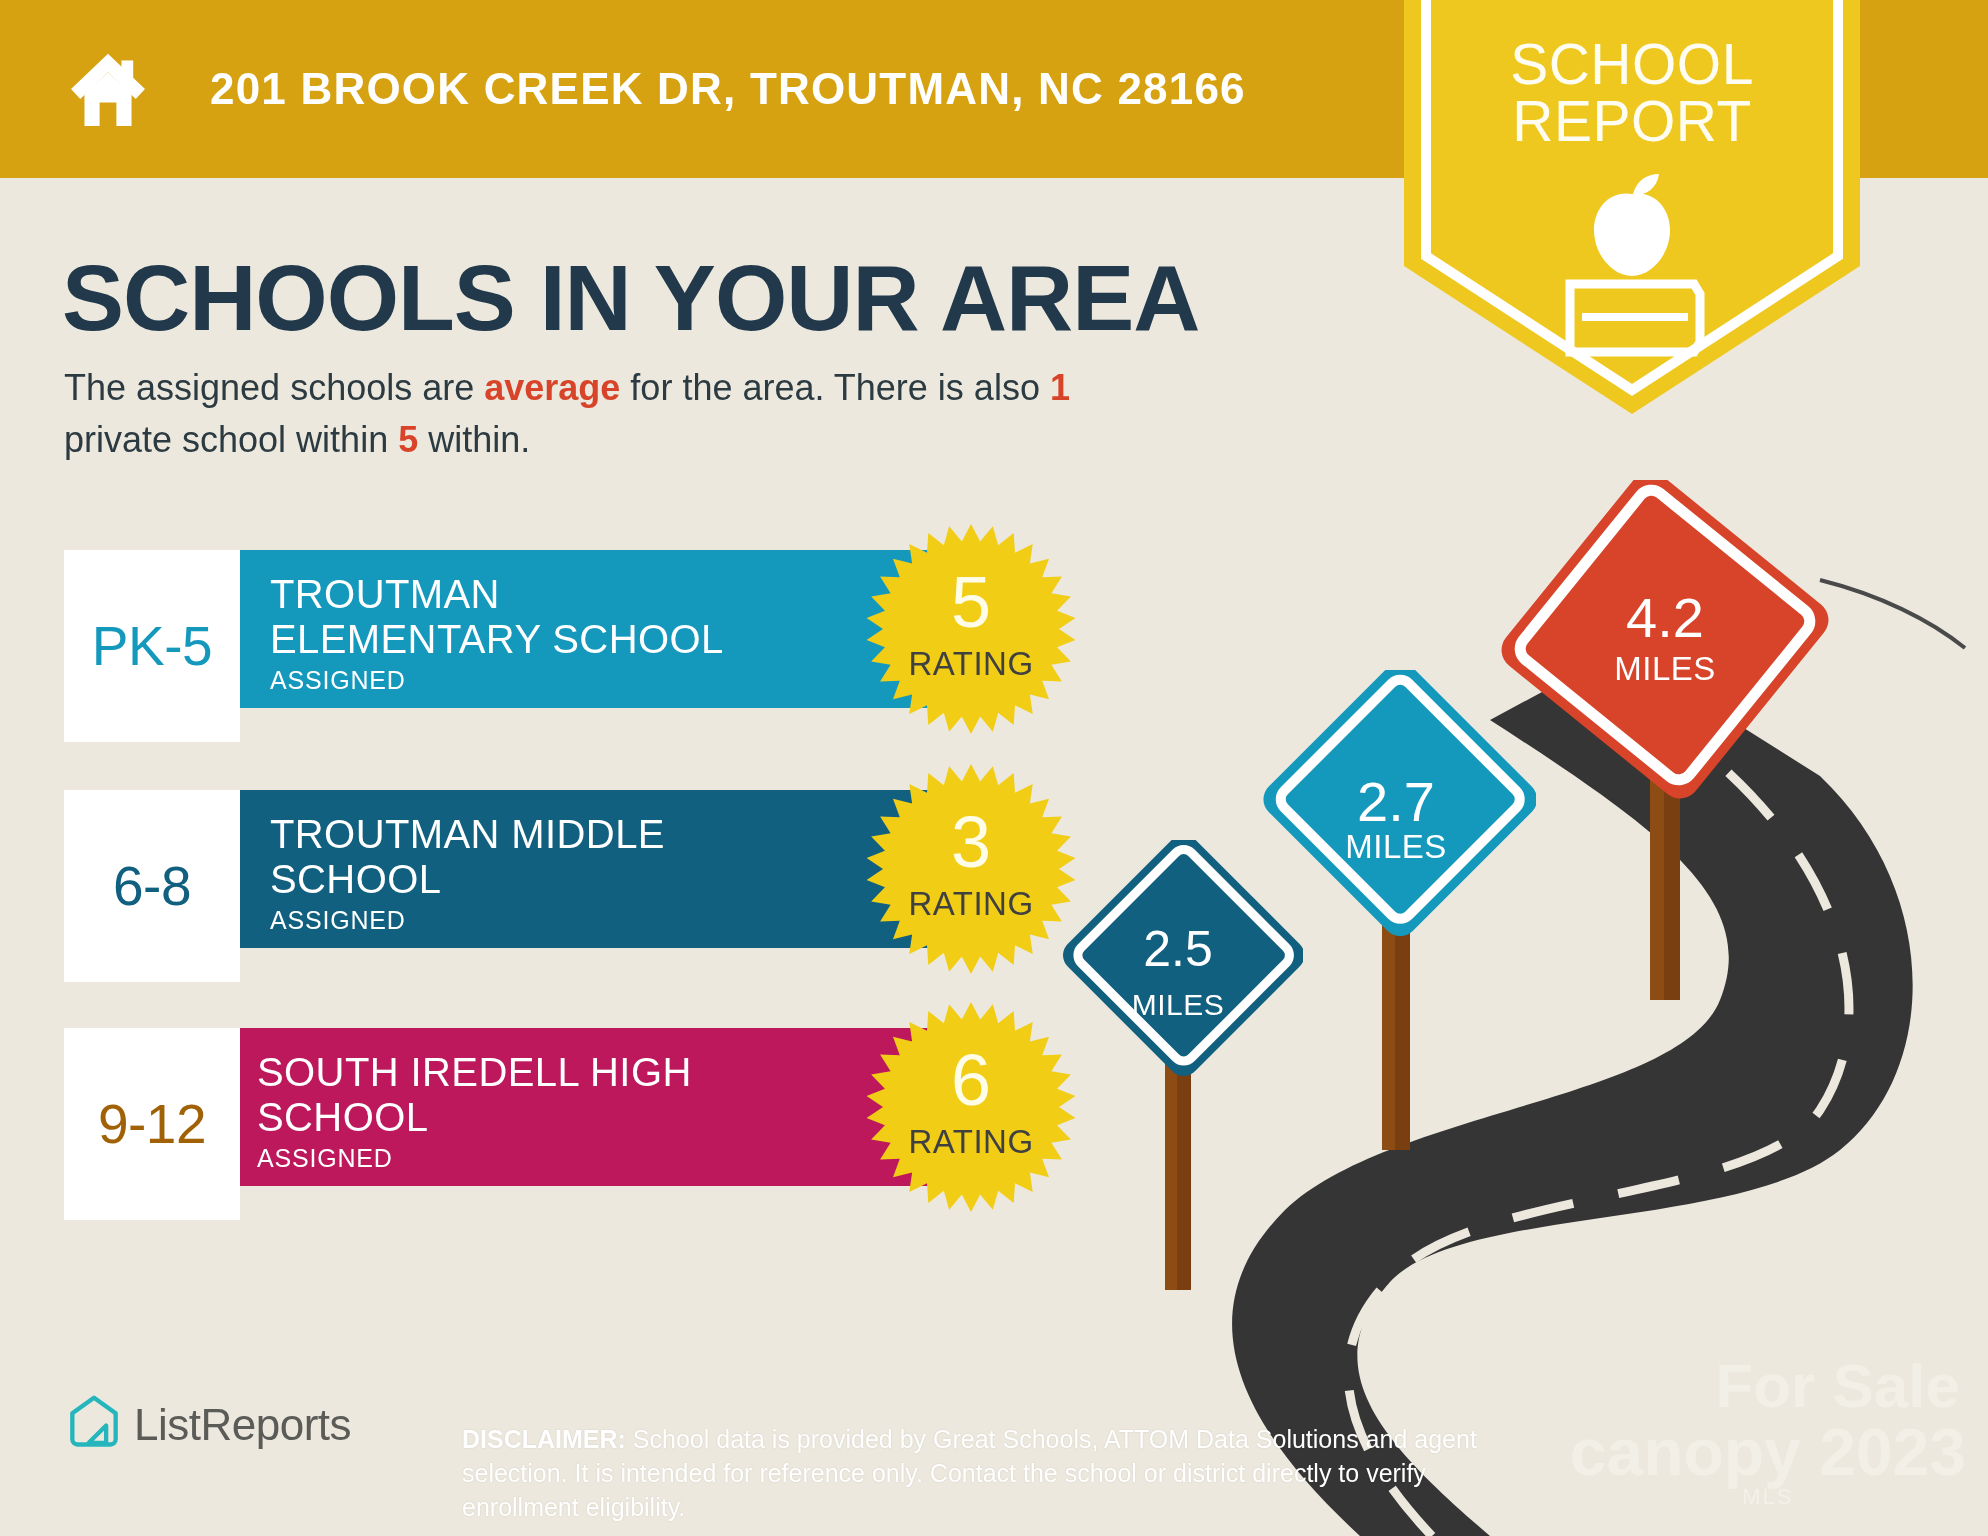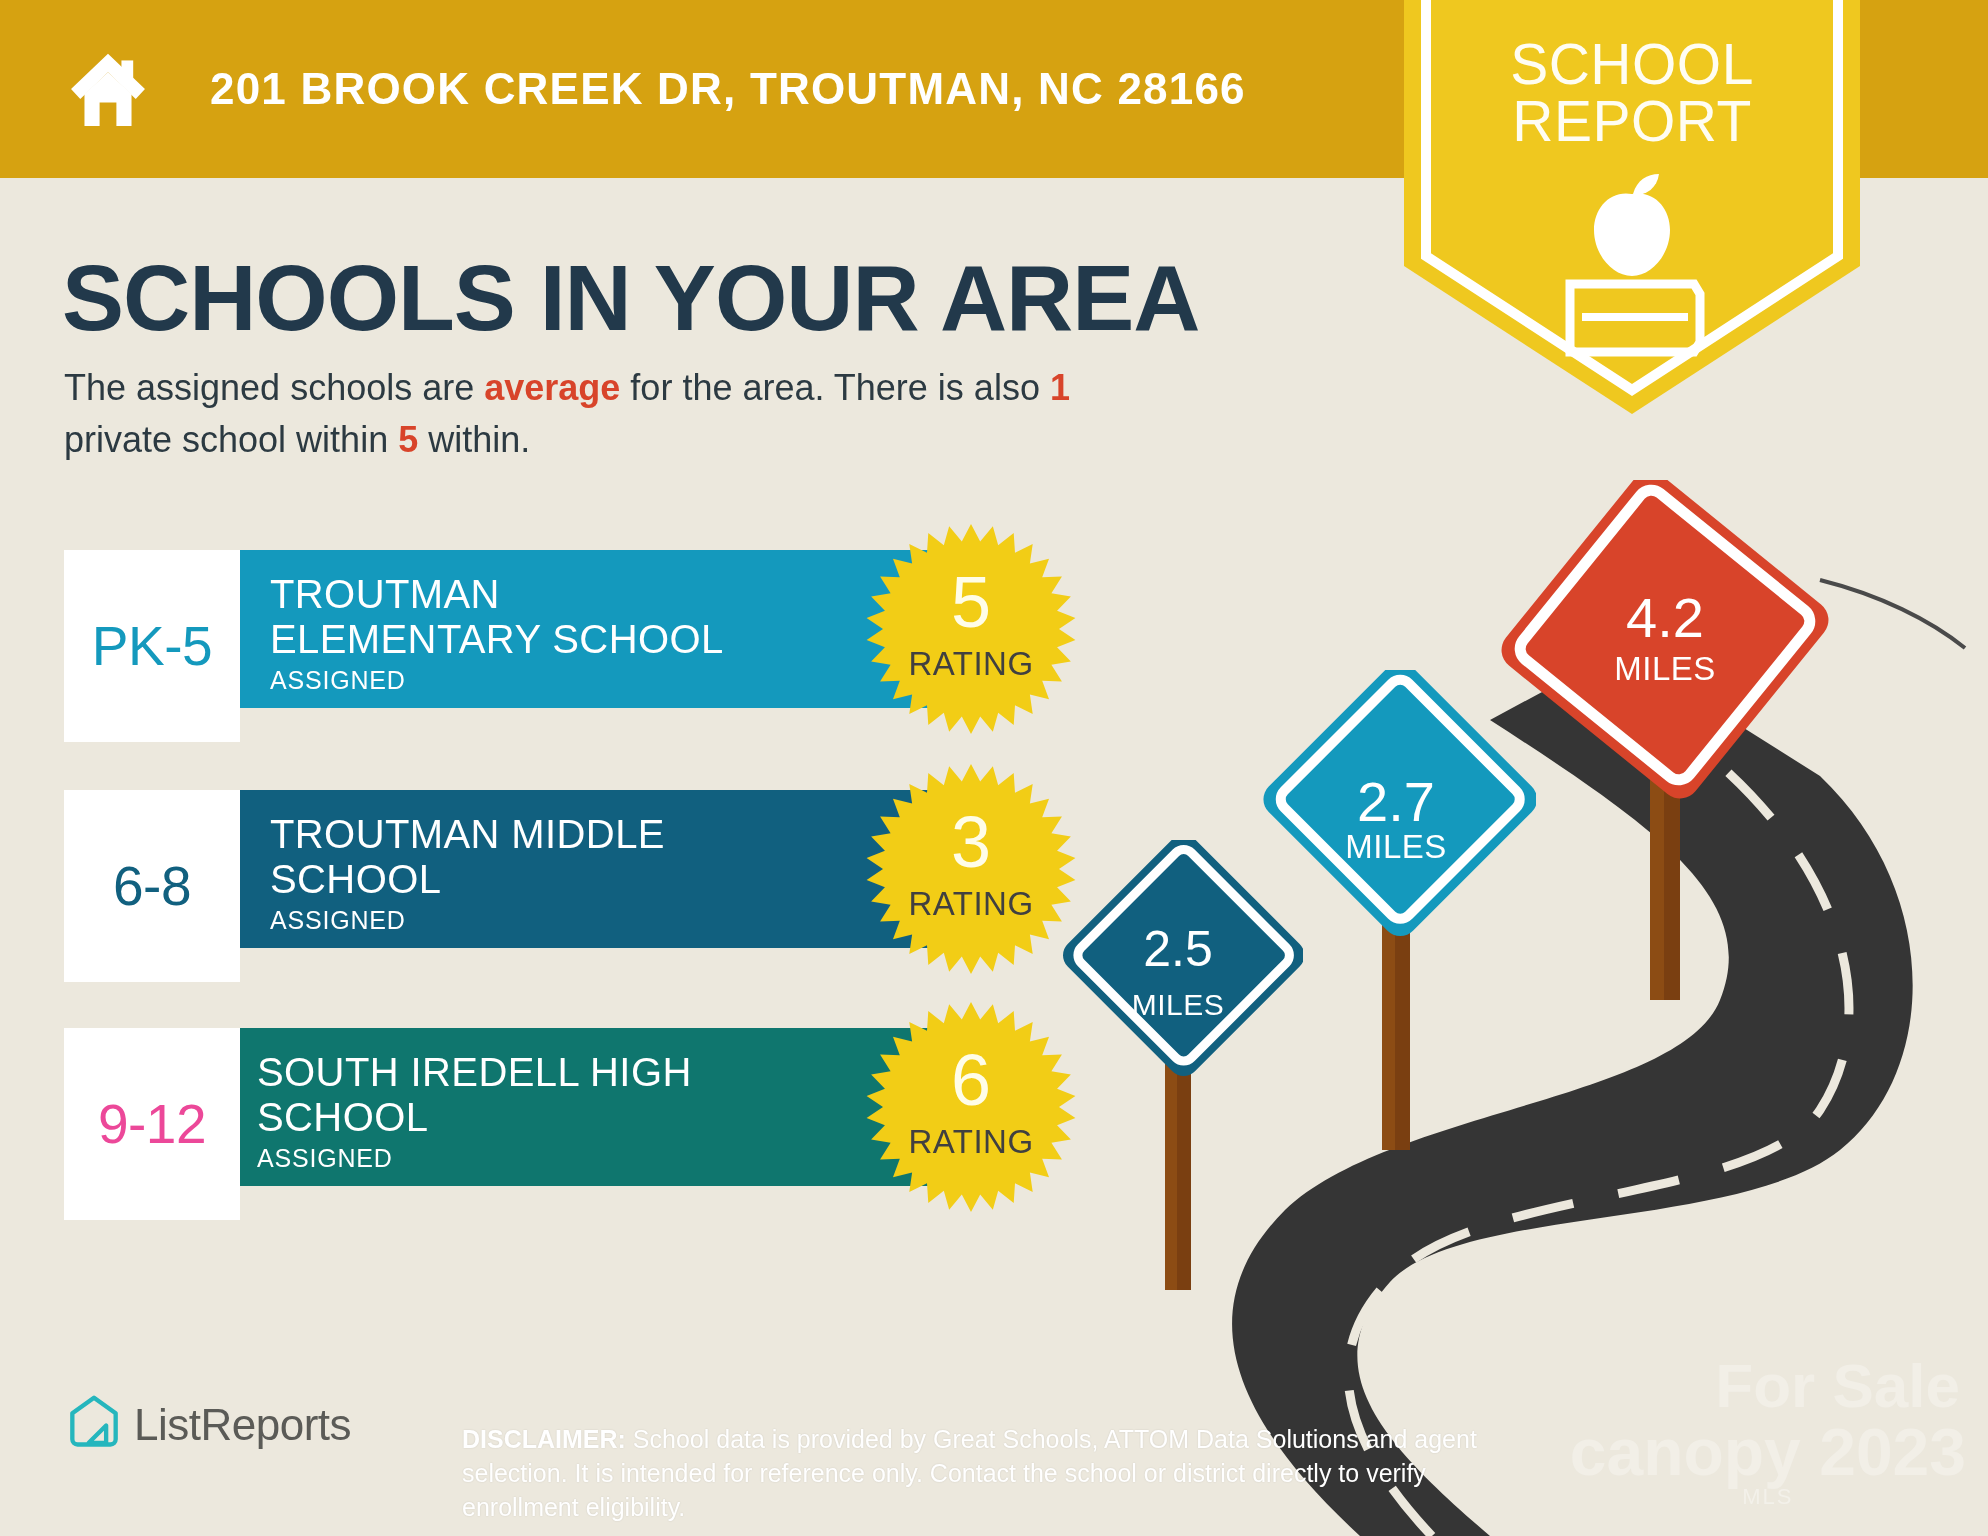--- a/index.html
+++ b/index.html
@@ -224,23 +224,23 @@
     <svg class="starburst" viewBox="0 0 214 214" width="214" height="214">
         <polygon points="107.00,2.00 116.20,19.48 128.83,4.29 134.19,23.31 149.71,11.08 151.00,30.79 168.72,22.05 165.88,41.60 185.03,36.74 178.19,55.27 197.93,54.50 187.39,71.21 206.86,74.55 193.08,88.70 211.42,96.02 195.00,107.00 211.42,117.98 193.08,125.30 206.86,139.45 187.39,142.79 197.93,159.50 178.19,158.73 185.03,177.26 165.88,172.40 168.72,191.95 151.00,183.21 149.71,202.92 134.19,190.69 128.83,209.71 116.20,194.52 107.00,212.00 97.80,194.52 85.17,209.71 79.81,190.69 64.29,202.92 63.00,183.21 45.28,191.95 48.12,172.40 28.97,177.26 35.81,158.73 16.07,159.50 26.61,142.79 7.14,139.45 20.92,125.30 2.58,117.98 19.00,107.00 2.58,96.02 20.92,88.70 7.14,74.55 26.61,71.21 16.07,54.50 35.81,55.27 28.97,36.74 48.12,41.60 45.28,22.05 63.00,30.79 64.29,11.08 79.81,23.31 85.17,4.29 97.80,19.48" fill="#f2cd16"></polygon>
       </svg>
     <div class="rating-num">3</div>
     <div class="rating-word">RATING</div>
   </div>
 </div>
 
 <div class="school-row" id="row-2">
   <div class="grade-box">
-    <span class="grade-text" style="color: #ec4899;">9-12</span>
-  </div>
-  <div class="bar" style="background: #0f766e; padding-left: 17px;">
+    <span class="grade-text" style="color: #a16207;">9-12</span>
+  </div>
+  <div class="bar" style="background: #be185d; padding-left: 17px;">
     <div class="school-name">
       <div>SOUTH IREDELL HIGH</div>
       <div>SCHOOL</div>
     </div>
     <div class="assigned">ASSIGNED</div>
   </div>
   <div class="rating-badge">
     <svg class="starburst" viewBox="0 0 214 214" width="214" height="214">
         <polygon points="107.00,2.00 116.20,19.48 128.83,4.29 134.19,23.31 149.71,11.08 151.00,30.79 168.72,22.05 165.88,41.60 185.03,36.74 178.19,55.27 197.93,54.50 187.39,71.21 206.86,74.55 193.08,88.70 211.42,96.02 195.00,107.00 211.42,117.98 193.08,125.30 206.86,139.45 187.39,142.79 197.93,159.50 178.19,158.73 185.03,177.26 165.88,172.40 168.72,191.95 151.00,183.21 149.71,202.92 134.19,190.69 128.83,209.71 116.20,194.52 107.00,212.00 97.80,194.52 85.17,209.71 79.81,190.69 64.29,202.92 63.00,183.21 45.28,191.95 48.12,172.40 28.97,177.26 35.81,158.73 16.07,159.50 26.61,142.79 7.14,139.45 20.92,125.30 2.58,117.98 19.00,107.00 2.58,96.02 20.92,88.70 7.14,74.55 26.61,71.21 16.07,54.50 35.81,55.27 28.97,36.74 48.12,41.60 45.28,22.05 63.00,30.79 64.29,11.08 79.81,23.31 85.17,4.29 97.80,19.48" fill="#f2cd16"></polygon>
       </svg>

